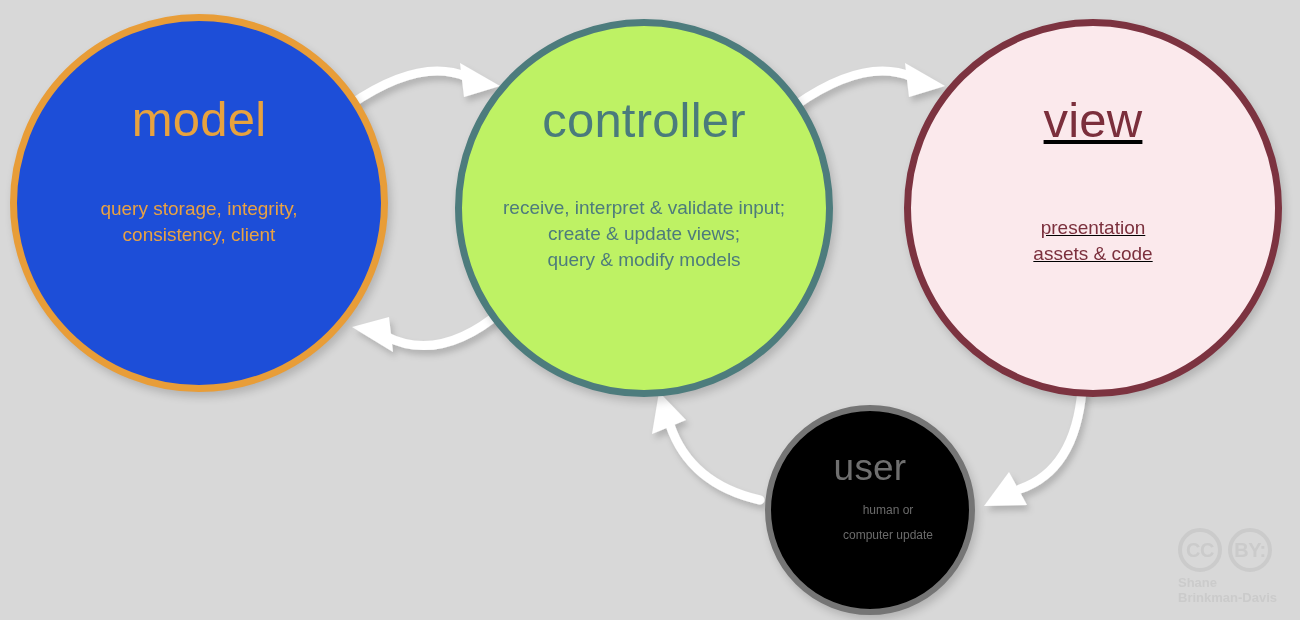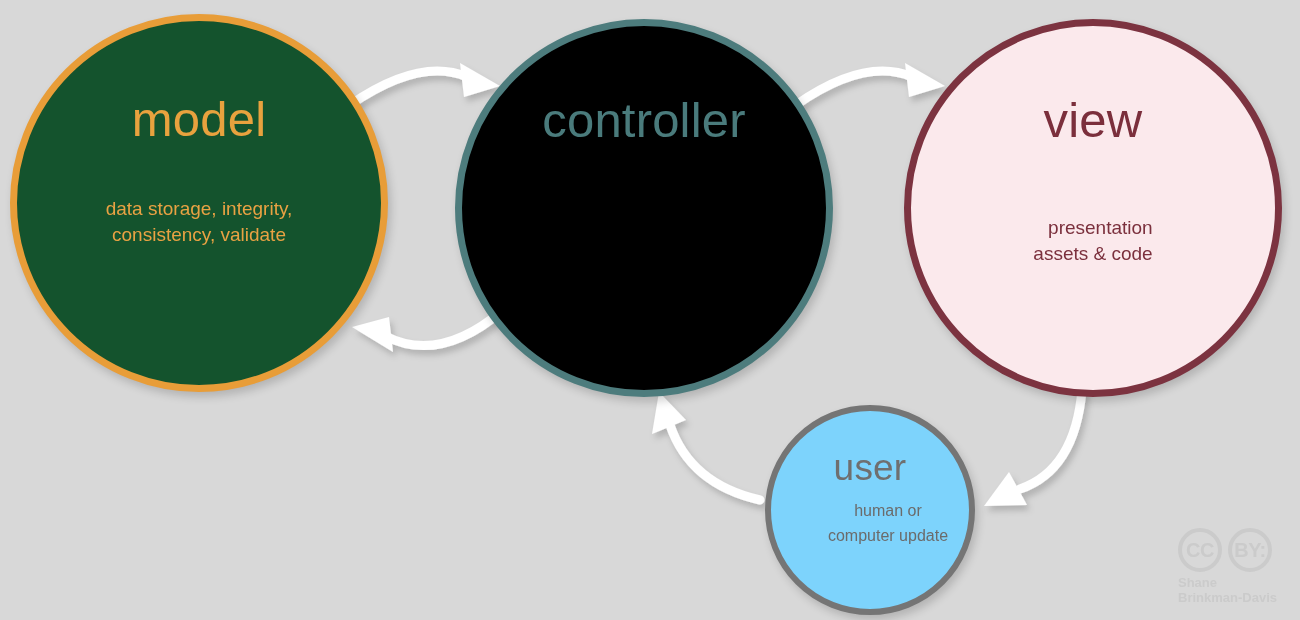--- a/index.html
+++ b/index.html
@@ -44,42 +44,42 @@
   .node-desc {
     font-weight: 400;
   }
 
   
   #node-model {
     left: 10px;
     top: 14px;
     width: 378px;
     height: 378px;
-    background: #14532d;
+    background: #1d4ed8;
     border: 7px solid #e89d38;
   }
   #node-model .node-title {
     color: #e8a23e;
     font-size: 49px;
     margin-top: 74px;
   }
   #node-model .node-desc {
     color: #e9a243;
     font-size: 19px;
     line-height: 26px;
     margin-top: 52px;
   }
 
   
   #node-controller {
     left: 455px;
     top: 19px;
     width: 378px;
     height: 378px;
-    background: #000000;
+    background: #bef264;
     border: 7px solid #4d7c7d;
   }
   #node-controller .node-title {
     color: #4a7b7c;
     font-size: 49px;
     margin-top: 70px;
   }
   #node-controller .node-desc {
     color: #4d7b7c;
     font-size: 19px;
@@ -88,51 +88,51 @@
   }
 
   
   #node-view {
     left: 904px;
     top: 19px;
     width: 378px;
     height: 378px;
     background: #fbe9ec;
     border: 7px solid #7c3340;
+    text-decoration: underline;
   }
   #node-view .node-title {
     color: #7b2f3c;
     font-size: 49px;
     margin-top: 70px;
   }
   #node-view .node-desc {
     color: #7b303d;
     font-size: 19px;
     line-height: 26px;
     margin-top: 70px;
-    text-align: right;
   }
 
   
   #node-user {
     left: 765px;
     top: 405px;
     width: 210px;
     height: 210px;
-    background: #7dd3fc;
+    background: #000000;
     border: 6px solid #757575;
   }
   #node-user .node-title {
     color: #6f6f6f;
     font-size: 37px;
     margin-top: 38px;
   }
   #node-user .node-desc {
     color: #6b6b6b;
-    font-size: 16px;
+    font-size: 12px;
     line-height: 25px;
     margin-top: 12px;
     margin-left: 36px;
   }
 
   
   #license-badge {
     position: absolute;
     left: 1178px;
     top: 528px;
@@ -202,27 +202,32 @@
 
     <g filter="url(#arrow-shadow)">
       <path d="M 760 500 Q 690 484 670 425" fill="none" stroke="#ffffff" stroke-width="9" stroke-linecap="round"></path>
       <path d="M 659 392 L 652 434 L 686 420 Z" fill="#ffffff"></path>
     </g>
   </svg>
 
   <div class="node" id="node-model">
     <div class="node-title">model</div>
     <div class="node-desc">
-      <div>data storage, integrity,</div>
-      <div>consistency, validate</div>
+      <div>query storage, integrity,</div>
+      <div>consistency, client</div>
     </div>
   </div>
 
   <div class="node" id="node-controller">
     <div class="node-title">controller</div>
+    <div class="node-desc">
+      <div>receive, interpret &amp; validate input;</div>
+      <div>create &amp; update views;</div>
+      <div>query &amp; modify models</div>
+    </div>
   </div>
 
   <div class="node" id="node-view">
     <div class="node-title">view</div>
     <div class="node-desc">
       <div>presentation</div>
       <div>assets &amp; code</div>
     </div>
   </div>
 

